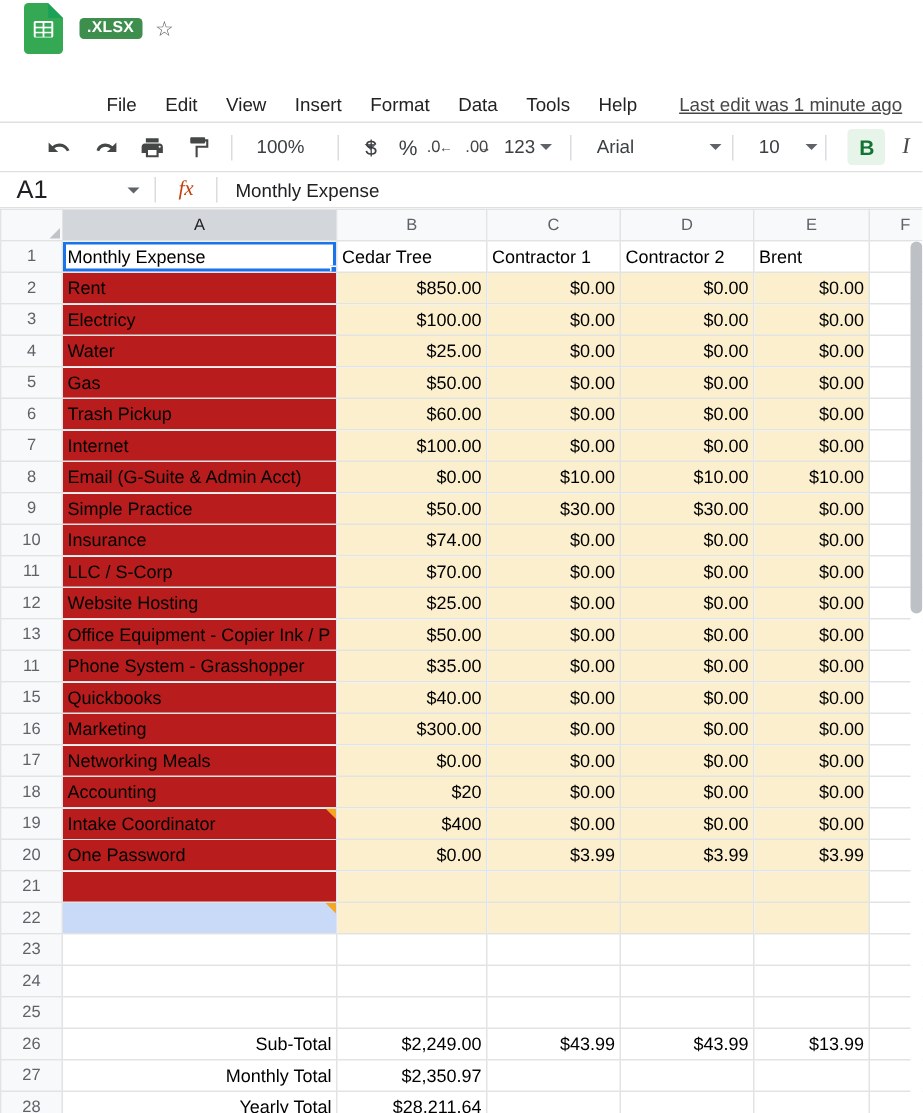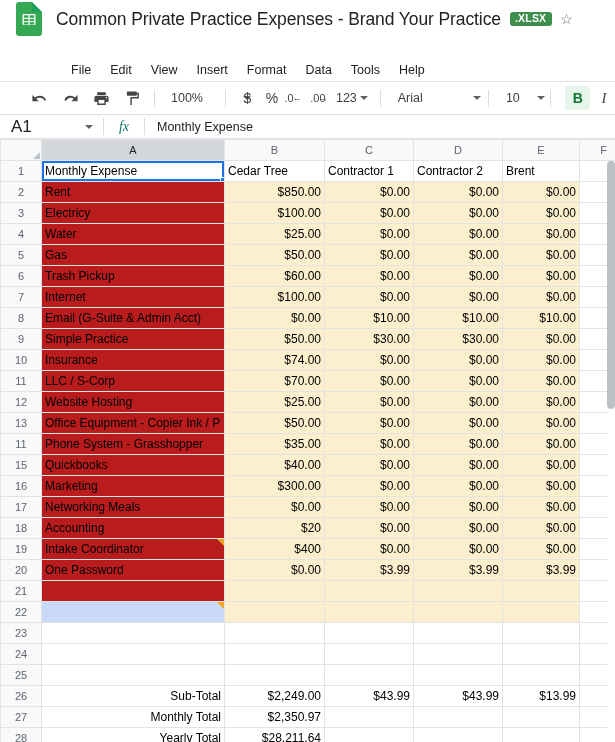--- a/index.html
+++ b/index.html
@@ -155,21 +155,21 @@
     color: #202124;
   }
   .namebox .tb-caret { margin-left: auto; margin-right: 10px; }
   .fb-sep { width: 1px; height: 17px; background: #dadce0; }
   .fx-icon {
     width: 40px;
     display: flex; align-items: center; justify-content: center;
     font-family: "Liberation Serif", serif;
     font-style: italic;
     font-size: 14px;
-    color: #0f766e;
+    color: #c2410c;
   }
   .formula-value {
     font-size: 12.5px;
     color: #202124;
     padding-left: 12px;
     white-space: nowrap;
   }
 
   
   .grid-wrap {
@@ -300,34 +300,34 @@
       <path d="M16 0l10 10H16V0z" fill="#0f9d58" opacity="0.6"></path>
       <rect x="6.5" y="12" width="13" height="11" rx="1" fill="#ffffff"></rect>
       <rect x="7.8" y="13.3" width="4.6" height="2.5" fill="#34a853"></rect>
       <rect x="13.6" y="13.3" width="4.6" height="2.5" fill="#34a853"></rect>
       <rect x="7.8" y="16.9" width="4.6" height="2.3" fill="#34a853"></rect>
       <rect x="13.6" y="16.9" width="4.6" height="2.3" fill="#34a853"></rect>
       <rect x="7.8" y="20.2" width="4.6" height="2.3" fill="#34a853"></rect>
       <rect x="13.6" y="20.2" width="4.6" height="2.3" fill="#34a853"></rect>
     </svg>
   </div>
-  <div class="doc-title">Common Private Practice Expenses - Brand Your Practice</div>
   <div class="xlsx-badge">.XLSX</div>
   <div class="star-icon">☆</div>
 </div>
 
 <div class="menubar">
   <div class="menu-item">File</div>
   <div class="menu-item">Edit</div>
   <div class="menu-item">View</div>
   <div class="menu-item">Insert</div>
   <div class="menu-item">Format</div>
   <div class="menu-item">Data</div>
   <div class="menu-item">Tools</div>
   <div class="menu-item">Help</div>
+  <div class="last-edit">Last edit was 1 minute ago</div>
 </div>
 
 <div class="toolbar">
   <div class="tb-icon">
     <svg width="17" height="17" viewBox="0 0 24 24" fill="#444746">
         <path d="M12.5 8c-2.65 0-5.05.99-6.9 2.6L2 7v9h9l-3.62-3.62A7.96 7.96 0 0 1 12.5 11c2.97 0 5.53 1.73 6.75 4.23l2.37-.78C20.07 10.97 16.6 8 12.5 8z"></path>
       </svg>
   </div>
   <div class="tb-icon">
     <svg width="17" height="17" viewBox="0 0 24 24" fill="#444746">

